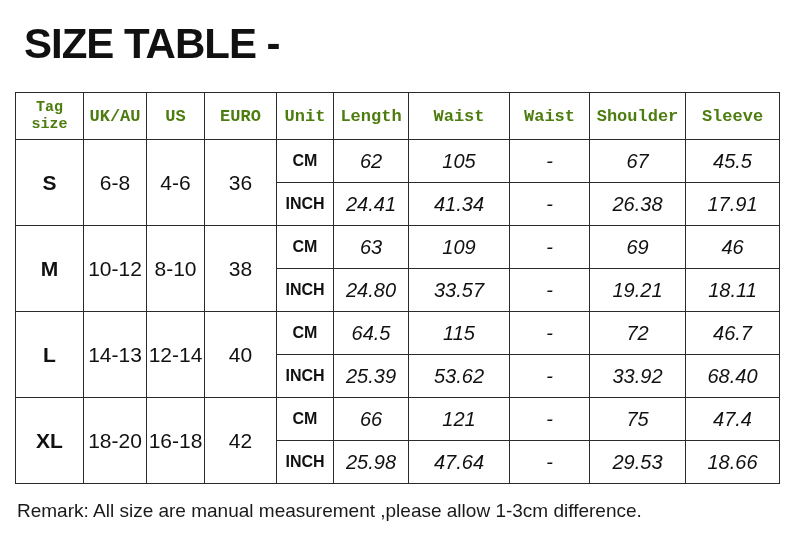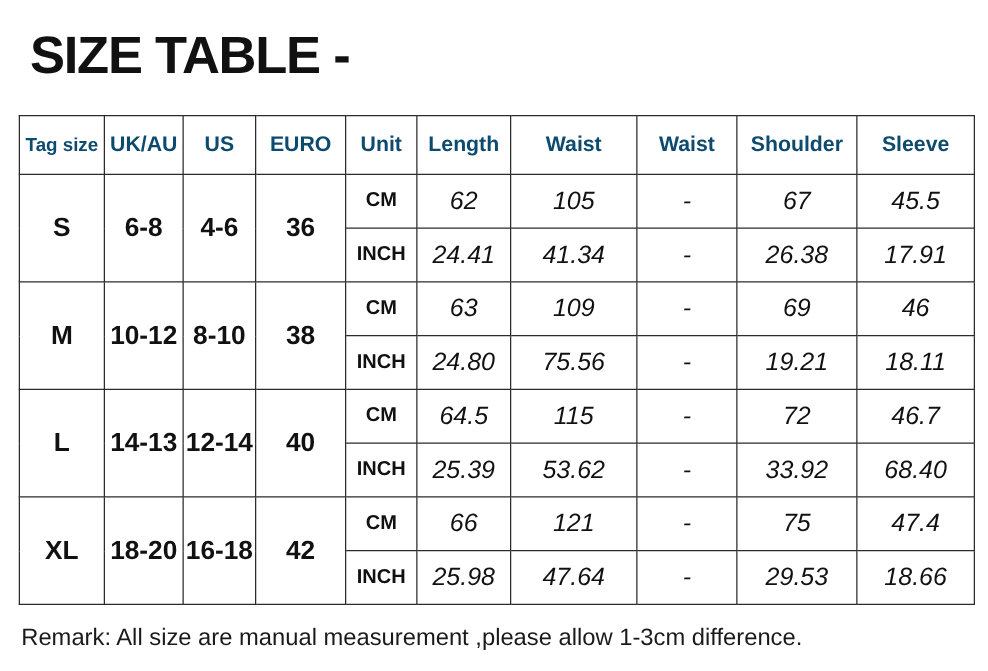--- a/index.html
+++ b/index.html
@@ -32,30 +32,31 @@
     text-align: center;
     vertical-align: middle;
     padding: 0;
     background: #ffffff;
   }
   thead tr { height: 47px; }
   tbody tr { height: 43px; }
   th {
     font-size: 17px;
     font-weight: bold;
-    color: #0c4a6e;
+    color: #4d7c0f;
+    font-family: Liberation Mono, monospace;
   }
   th.th-tagsize { font-size: 15px; }
   td.size-label {
     font-size: 21px;
     font-weight: bold;
   }
   td.group-val {
     font-size: 21px;
-    font-weight: bold;
+    font-weight: normal;
   }
   td.unit-label {
     font-size: 16px;
     font-weight: bold;
   }
   td.val {
     font-size: 20px;
     font-weight: normal;
     font-style: italic;
   }
@@ -131,21 +132,21 @@
         <td class="unit-label">CM</td>
         <td class="val">63</td>
         <td class="val">109</td>
         <td class="val">-</td>
         <td class="val">69</td>
         <td class="val">46</td>
       </tr>
       <tr>
         <td class="unit-label">INCH</td>
         <td class="val">24.80</td>
-        <td class="val">75.56</td>
+        <td class="val">33.57</td>
         <td class="val">-</td>
         <td class="val">19.21</td>
         <td class="val">18.11</td>
       </tr>
 
       <tr>
         <td class="size-label" rowspan="2">L</td>
         <td class="group-val" rowspan="2">14-13</td>
         <td class="group-val" rowspan="2">12-14</td>
         <td class="group-val" rowspan="2">40</td>

